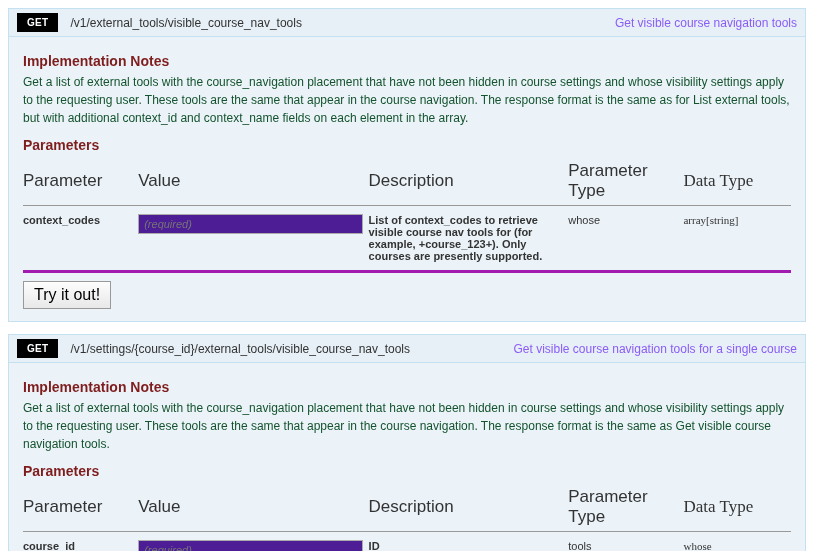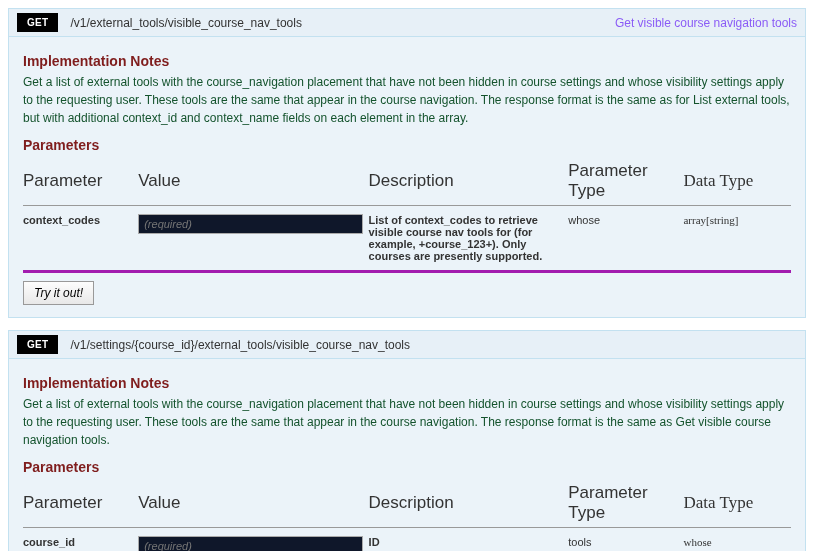--- a/index.html
+++ b/index.html
@@ -82,30 +82,29 @@
   .col-desc  { width: 26%; font-weight: bold;}
   .col-ptype { width: 15%; }
   .col-dtype { width: 14%; font-family: Liberation Serif, serif; }
   .value-input {
     width: 100%;
     border: 1px solid #aaa;
     padding: 3px 5px;
     font-size: 11px;
     font-style: italic;
     color: #888;
-    background: #0f172a;
+    background: #4c1d95;
   }
   .try-button {
     margin-top: 8px;
     background: linear-gradient(#fdfdfd, #e8e8e8);
     border: 1px solid #999;
     padding: 4px 10px;
-    font-size: 12px;
+    font-size: 16px;
     cursor: pointer;
-    font-style: italic;
   }
 </style>
 </head>
 <body>
 
 <div class="endpoint">
   <div class="endpoint-header">
     <span class="method-badge">GET</span>
     <span class="endpoint-path">/v1/external_tools/visible_course_nav_tools</span>
     <span class="endpoint-link">Get visible course navigation tools</span>
@@ -138,20 +137,21 @@
       </tbody>
     </table>
     <button class="try-button">Try it out!</button>
   </div>
 </div>
 
 <div class="endpoint">
   <div class="endpoint-header">
     <span class="method-badge">GET</span>
     <span class="endpoint-path">/v1/settings/{course_id}/external_tools/visible_course_nav_tools</span>
+    <span class="endpoint-link">Get visible course navigation tools for a single course</span>
   </div>
   <div class="endpoint-body">
     <div class="section-heading">Implementation Notes</div>
     <p class="notes-text">Get a list of external tools with the course_navigation placement that have not been hidden in course settings and whose visibility settings apply to the requesting user. These tools are the same that appear in the course navigation. The response format is the same as Get visible course navigation tools.</p>
 
     <div class="section-heading">Parameters</div>
     <table class="params">
       <thead>
         <tr>
           <th class="col-param">Parameter</th>

